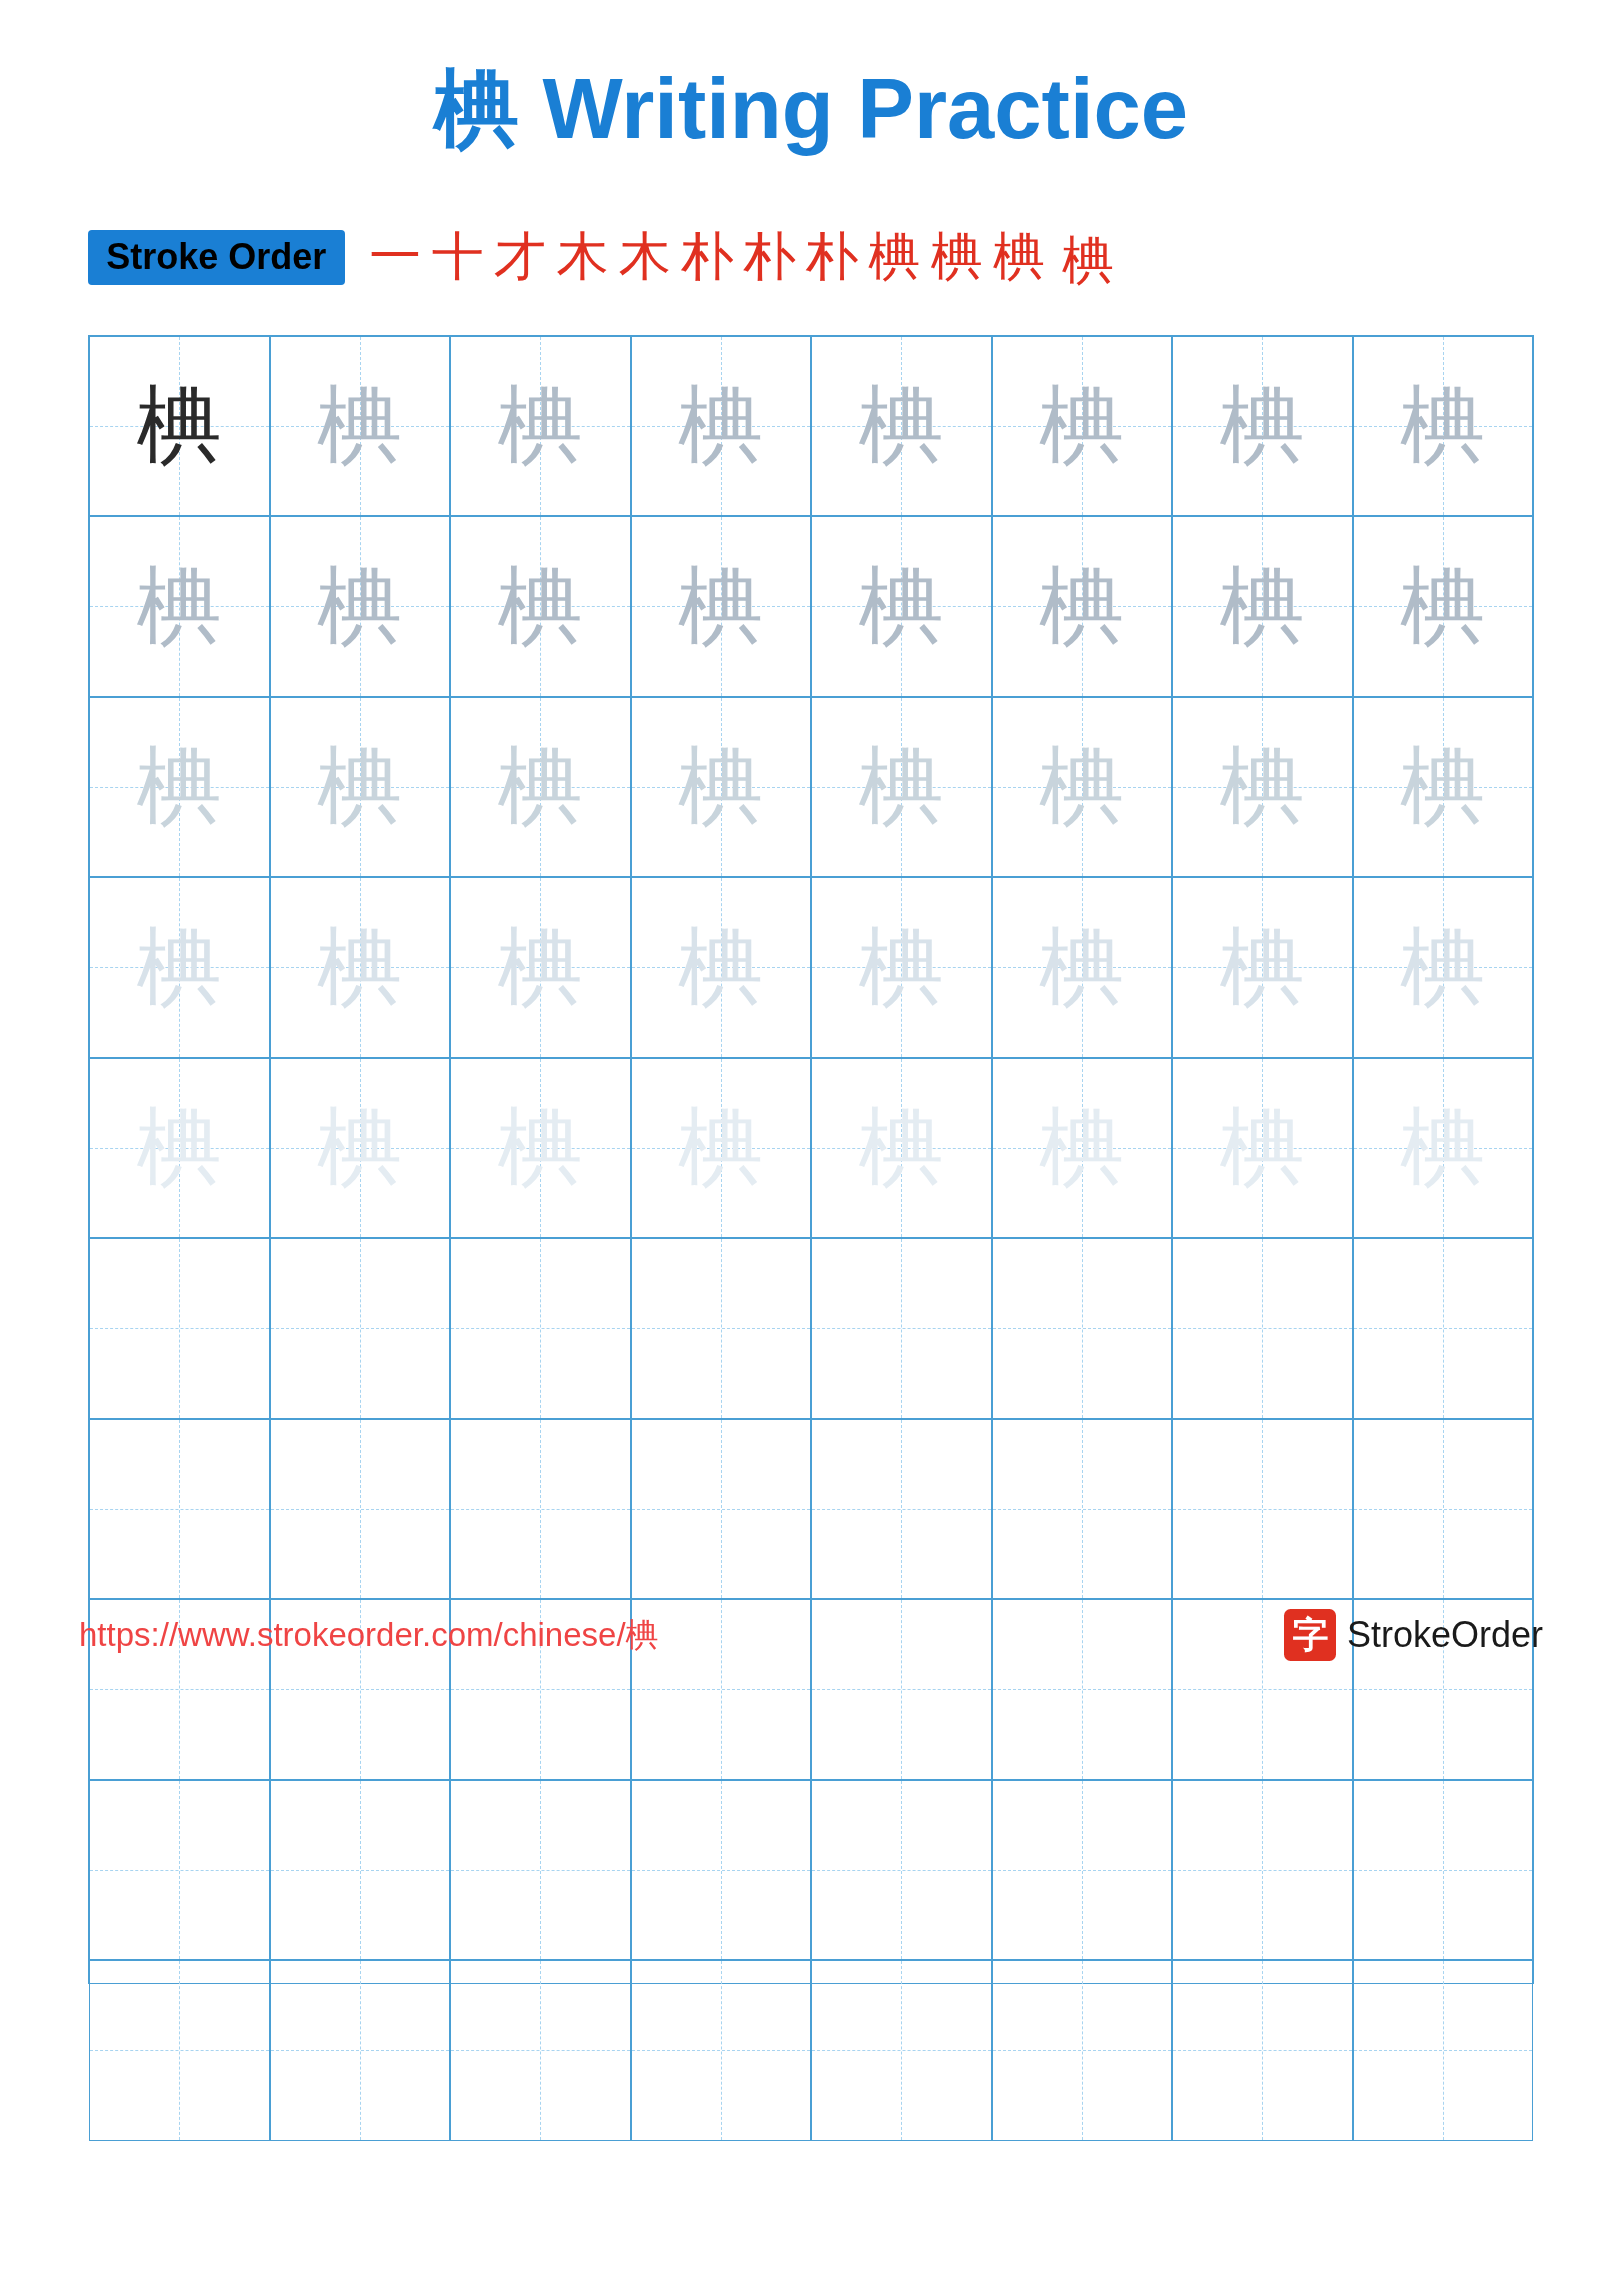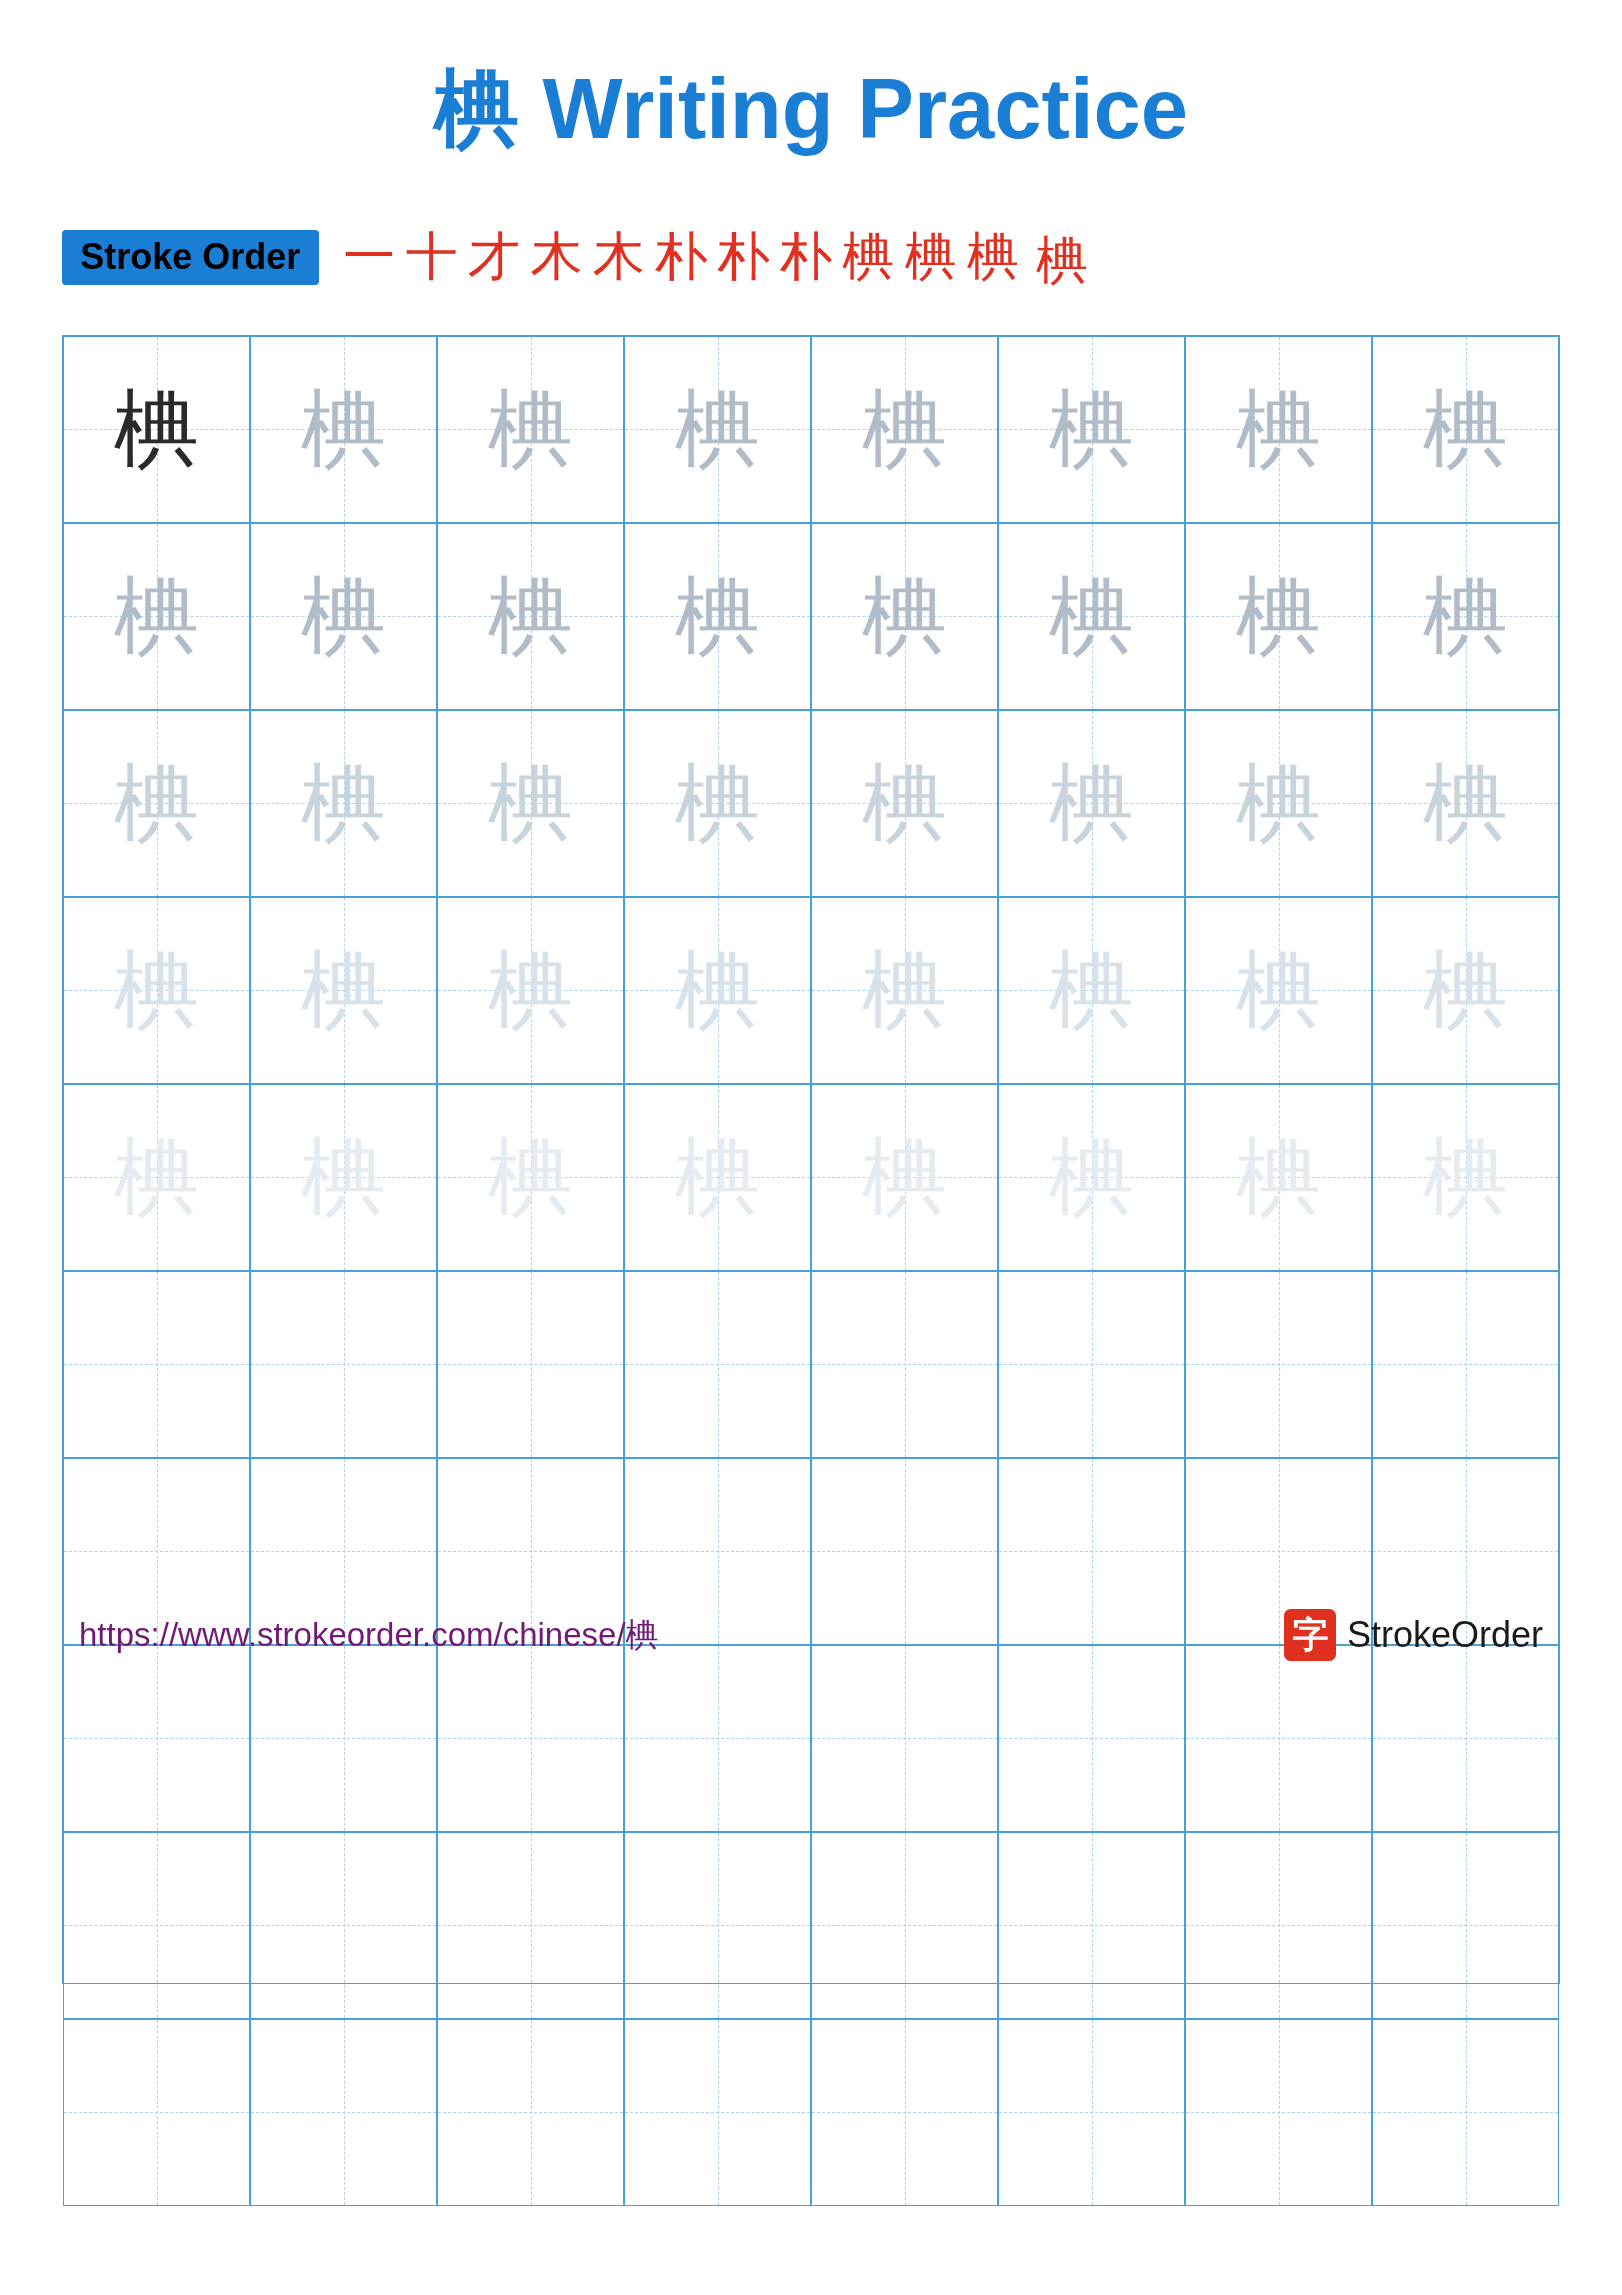--- a/index.html
+++ b/index.html
@@ -11,21 +11,21 @@
       font-family: serif;
       position: relative;
       overflow: hidden;
     }
 
     .page {
       width: 1622px;
       height: 1713px;
       background: #fff;
       position: relative;
-      padding: 52px 62px;
+      padding: 52px 88px;
     }
 
     .title {
       text-align: center;
       font-size: 85px;
       font-weight: bold;
       color: #1a7fd4;
       margin-bottom: 52px;
       font-family: Arial, sans-serif;
     }
@@ -125,21 +125,21 @@
       position: absolute;
       bottom: 52px;
       left: 79px;
       right: 79px;
       display: flex;
       align-items: center;
       justify-content: space-between;
     }
 
     .footer-url {
-      color: #701a75;
+      color: #ef4444;
       font-size: 33px;
       font-family: Arial, sans-serif;
     }
 
     .footer-logo {
       display: flex;
       align-items: center;
       gap: 10.5px;
     }
 

